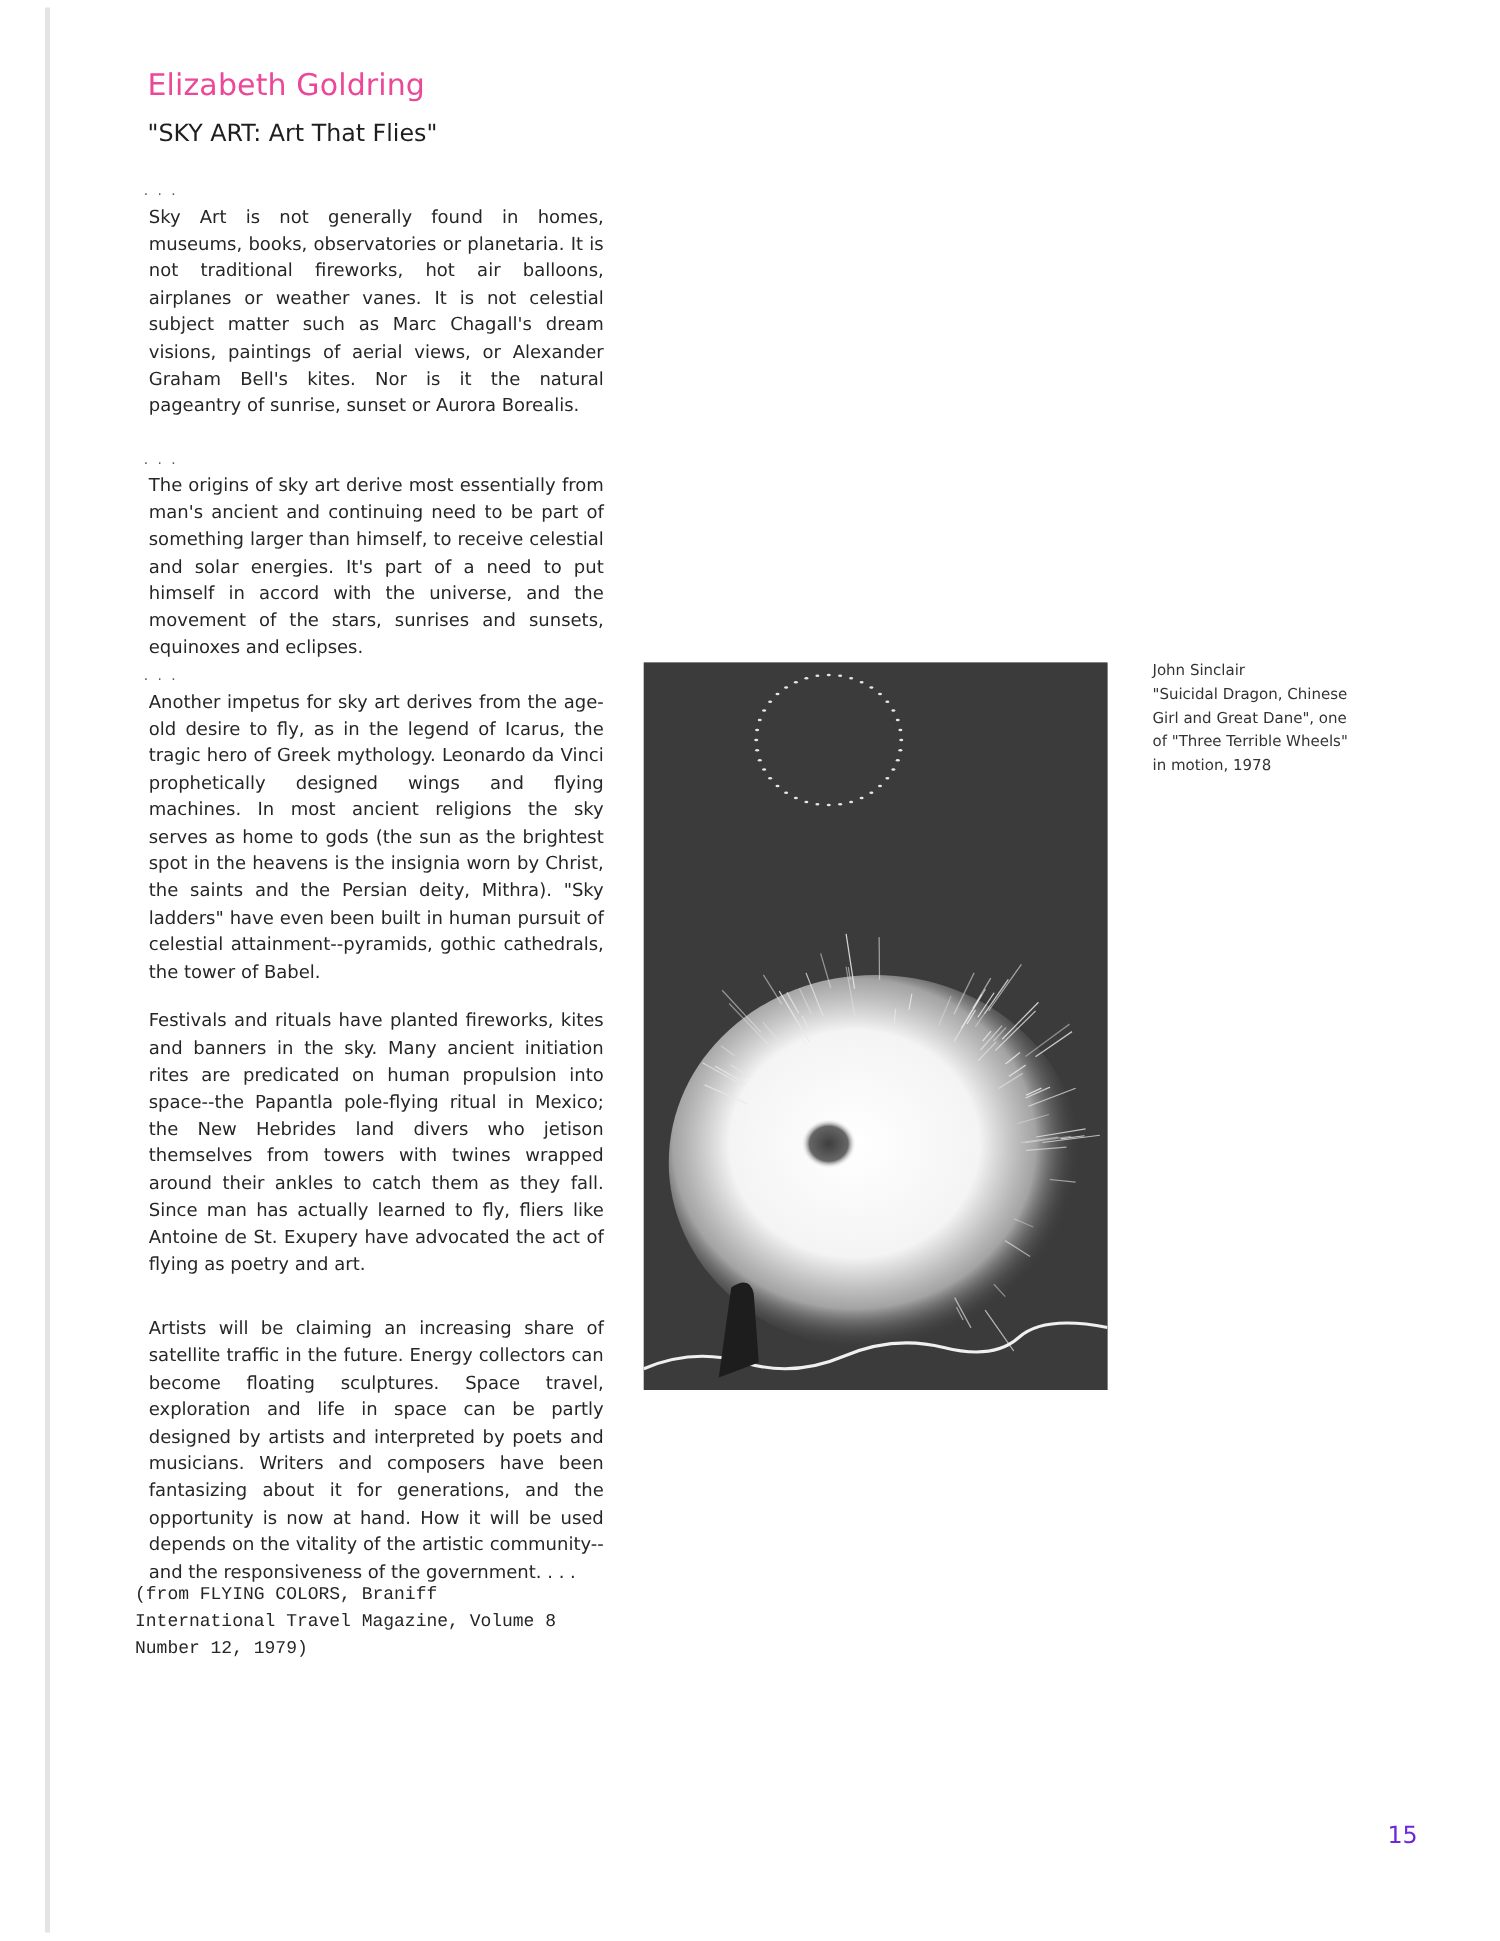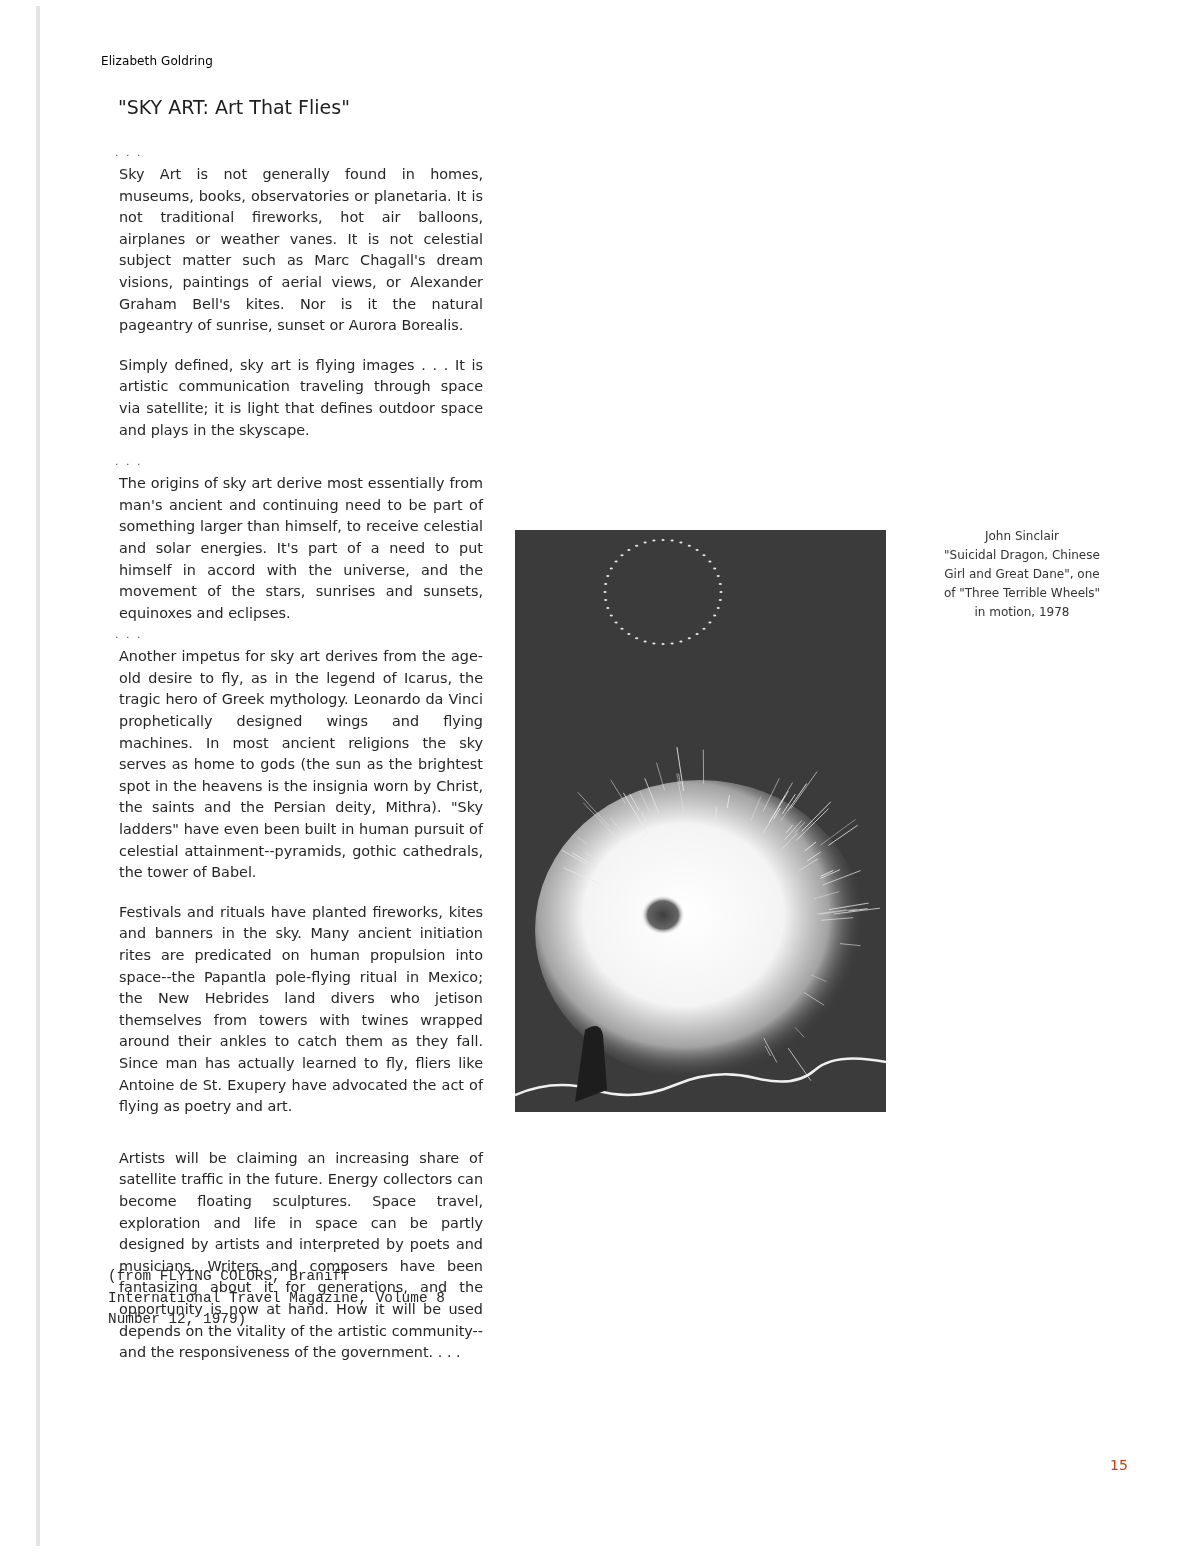--- a/index.html
+++ b/index.html
@@ -6,22 +6,22 @@
   body {
     width: 1200px; height: 1553px; position: relative; overflow: hidden;
     background: #ffffff; color: #222222;
     font-family: "DejaVu Sans", sans-serif;
   }
   .binding-edge {
     position: absolute; left: 36px; top: 6px; width: 4px; height: 1540px;
     background: #e4e4e4;
   }
   .author {
-    position: absolute; left: 101px; top: 54px;
-    font-size: 12px; color: #000000; letter-spacing: 0.1px;
+    position: absolute; left: 118px; top: 54px;
+    font-size: 24px; color: #ec4899; letter-spacing: 0.1px;
   }
   .title {
     position: absolute; left: 118px; top: 96px;
     font-size: 19px; color: #1e1e1e;
   }
   .body-col {
     position: absolute; left: 115px; top: 146px; width: 372px;
     font-size: 14.4px; line-height: 21.6px; color: #262626;
   }
   .body-col p { margin: 4px; text-align: justify; }
@@ -32,40 +32,39 @@
     position: absolute; left: 108px; top: 1266px; width: 360px;
     font-size: 14.4px; line-height: 21.6px; color: #262626; font-family: Liberation Mono, monospace;
   }
   .photo {
     position: absolute; left: 515px; top: 530px; width: 371px; height: 582px;
     background: #3a3a3a;
   }
   .photo svg { display: block; }
   .caption {
     position: absolute; left: 922px; top: 527px; width: 200px;
-    font-size: 12px; line-height: 19px; color: #333; text-align: center;
+    font-size: 12px; line-height: 19px; color: #333;
   }
   .page-number {
     position: absolute; left: 1110px; top: 1457px;
-    font-size: 14px; color: #c2410c;
+    font-size: 19px; color: #6d28d9;
   }
 </style>
 </head>
 <body>
 
 <div class="binding-edge"></div>
 
 <div class="author">Elizabeth Goldring</div>
 <div class="title">"SKY ART: Art That Flies"</div>
 
 <div class="body-col">
   <div class="ellipsis">. . .</div>
   <p>Sky Art is not generally found in homes, museums, books, observatories or planetaria. It is not traditional fireworks, hot air balloons, airplanes or weather vanes. It is not celestial subject matter such as Marc Chagall's dream visions, paintings of aerial views, or Alexander Graham Bell's kites. Nor is it the natural pageantry of sunrise, sunset or Aurora Borealis.</p>
   <div class="gap-sm"></div>
-  <p>Simply defined, sky art is flying images . . . It is artistic communication traveling through space via satellite; it is light that defines outdoor space and plays in the skyscape.</p>
   <div class="gap-sm"></div>
   <div class="ellipsis">. . .</div>
   <p>The origins of sky art derive most essentially from man's ancient and continuing need to be part of something larger than himself, to receive celestial and solar energies. It's part of a need to put himself in accord with the universe, and the movement of the stars, sunrises and sunsets, equinoxes and eclipses.</p>
   <div class="ellipsis">. . .</div>
   <p>Another impetus for sky art derives from the age-old desire to fly, as in the legend of Icarus, the tragic hero of Greek mythology. Leonardo da Vinci prophetically designed wings and flying machines. In most ancient religions the sky serves as home to gods (the sun as the brightest spot in the heavens is the insignia worn by Christ, the saints and the Persian deity, Mithra). "Sky ladders" have even been built in human pursuit of celestial attainment--pyramids, gothic cathedrals, the tower of Babel.</p>
   <div class="gap-sm"></div>
   <p>Festivals and rituals have planted fireworks, kites and banners in the sky. Many ancient initiation rites are predicated on human propulsion into space--the Papantla pole-flying ritual in Mexico; the New Hebrides land divers who jetison themselves from towers with twines wrapped around their ankles to catch them as they fall.  Since man has actually learned to fly, fliers like Antoine de St. Exupery have advocated the act of flying as poetry and art.</p>
   <div class="gap-md"></div>
   <p>Artists will be claiming an increasing share of satellite traffic in the future. Energy collectors can become floating sculptures. Space travel, exploration and life in space can be partly designed by artists and interpreted by poets and musicians. Writers and composers have been fantasizing about it for generations, and the opportunity is now at hand. How it will be used depends on the vitality of the artistic community--and the responsiveness of the government. . . .</p>
 </div>

